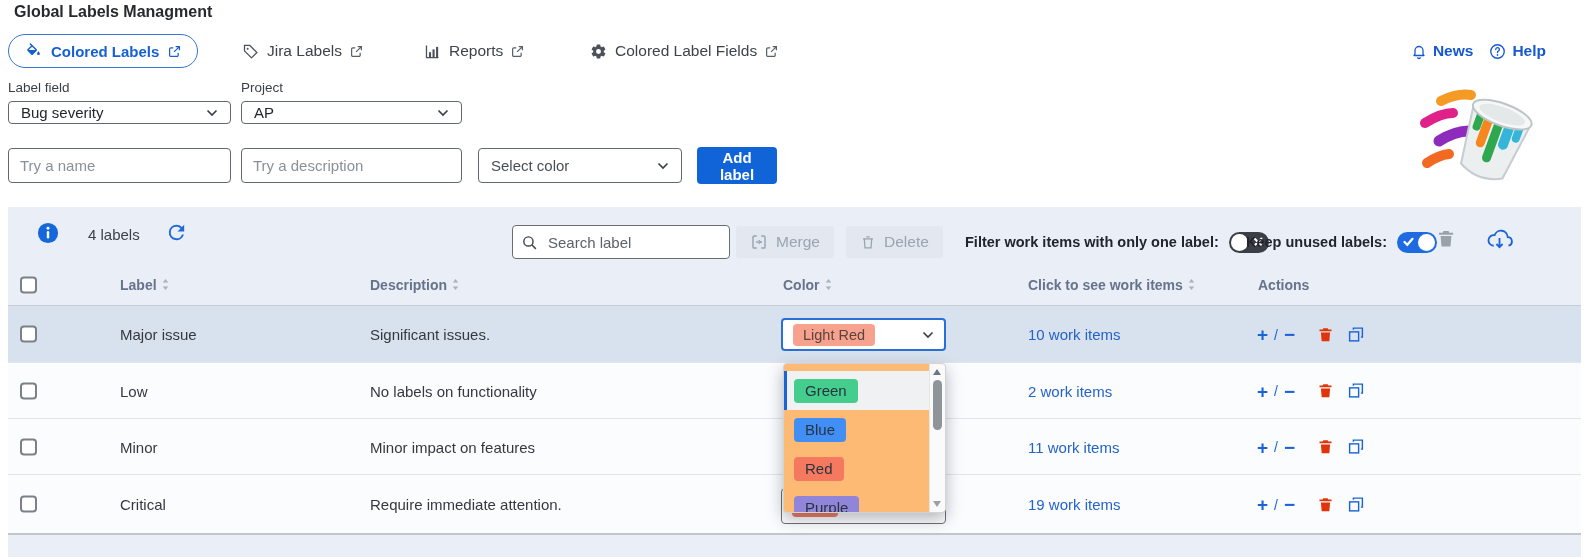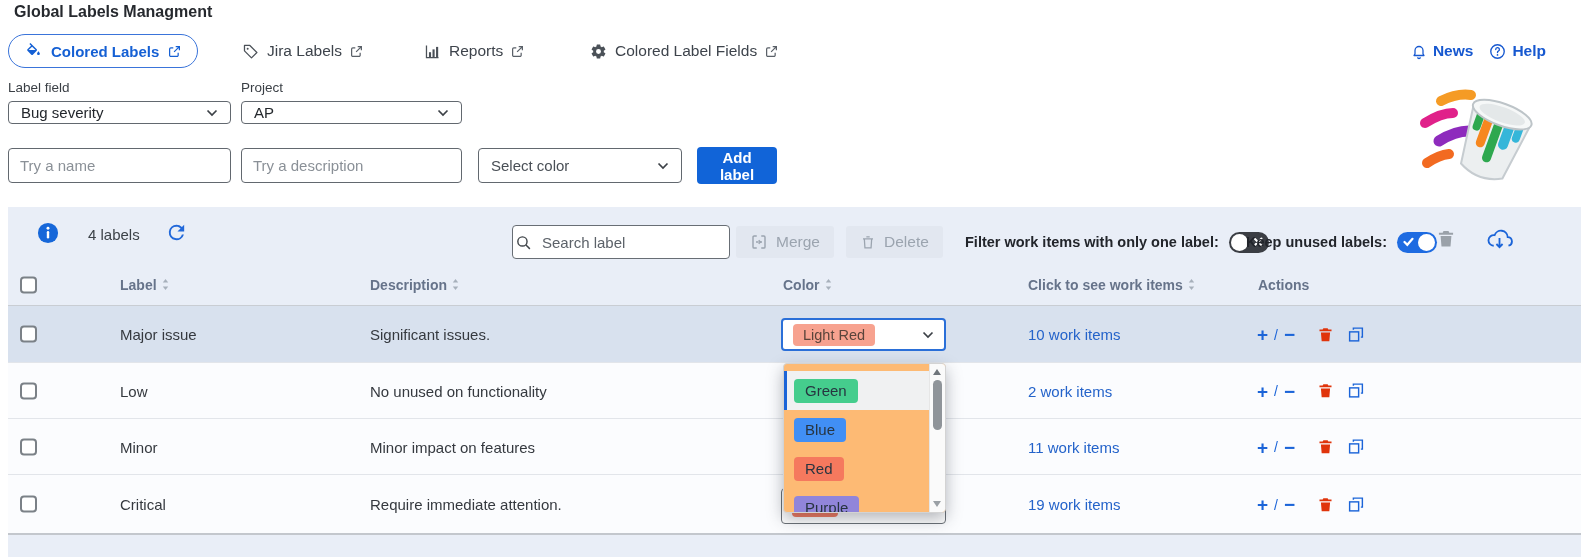--- a/index.html
+++ b/index.html
@@ -24,21 +24,21 @@
   .box .muted{color:#494f56;}
   input.inp{box-sizing:border-box;height:35px;border:1.6px solid #62686f;border-radius:4px;padding:0 11px;
        font-size:15px;color:#23272c;font-family:inherit;background:#fff;}
   input.inp::placeholder{color:#8a9097;}
   .addbtn{box-sizing:border-box;height:37px;background:#1164d8;color:#fff;border:none;border-radius:4px;
        font-size:15px;font-weight:bold;font-family:inherit;cursor:pointer;padding:0 14px;}
 
   .panel{left:8px;top:207px;width:1573px;height:350px;background:#e9eef7;}
   .count{font-size:15px;color:#3c4248;line-height:22px;}
   .searchbox{box-sizing:border-box;width:218px;height:34px;border:1.6px solid #686e75;border-radius:4px;background:#fff;
-       display:flex;align-items:center;gap:8px;padding:0 2px;}
+       display:flex;align-items:center;gap:8px;padding:0 8px;}
   .searchbox input{border:none;outline:none;font-size:15px;font-family:inherit;color:#23272c;width:100%;background:transparent;}
   .searchbox input::placeholder{color:#5c6269;}
   .gbtn{box-sizing:border-box;height:32px;background:#e2e7f0;border:none;border-radius:3px;color:#9ba4af;
        font-size:15.5px;font-family:inherit;display:flex;align-items:center;gap:8px;padding:0 14px;}
   .trow{display:flex;align-items:center;gap:10px;height:32px;}
   .tlabel{font-size:14.5px;font-weight:bold;color:#22252b;white-space:nowrap;}
   .toggle{position:relative;width:40px;height:21px;border-radius:11px;cursor:pointer;flex:none;}
   .toggle.off{background:#3b3e44;}
   .toggle.on{background:#1e6be1;}
   .knob{position:absolute;top:2px;width:17px;height:17px;border-radius:50%;background:#fff;}
@@ -327,21 +327,21 @@
         <svg class="cgap" width="18" height="18" viewBox="0 0 24 24">
             <path d="M8.5 5.5v-2h12v12h-2" fill="none" stroke="#1b64d8" stroke-width="1.9"></path>
             <rect x="3.5" y="8.5" width="12" height="12" fill="none" stroke="#1b64d8" stroke-width="1.9"></rect>
           </svg>
       </span>
     </div>
 
     <div class="row" style="top:155px;height:56px;background:#fbfcfe;border-top:1px solid #e2e5ea;">
       <span class="cb"></span>
       <span class="cell" style="left:112px;">Low</span>
-      <span class="cell" style="left:362px;">No unused on functionality</span>
+      <span class="cell" style="left:362px;">No labels on functionality</span>
       <a class="cell link" style="left:1020px;">2 work items</a>
       <span class="actions">
         <span class="pm">+</span>
         <span class="slash">/</span>
         <span class="pm">−</span>
         <svg class="mgap" width="17" height="18" viewBox="0 0 24 24">
             <path fill="#e0340b" d="M9 3h6l1 2h4.5v2.5h-17V5H8l1-2zM5.5 9h13L17.4 21.5H6.6L5.5 9z"></path>
           </svg>
         <svg class="cgap" width="18" height="18" viewBox="0 0 24 24">
             <path d="M8.5 5.5v-2h12v12h-2" fill="none" stroke="#1b64d8" stroke-width="1.9"></path>

